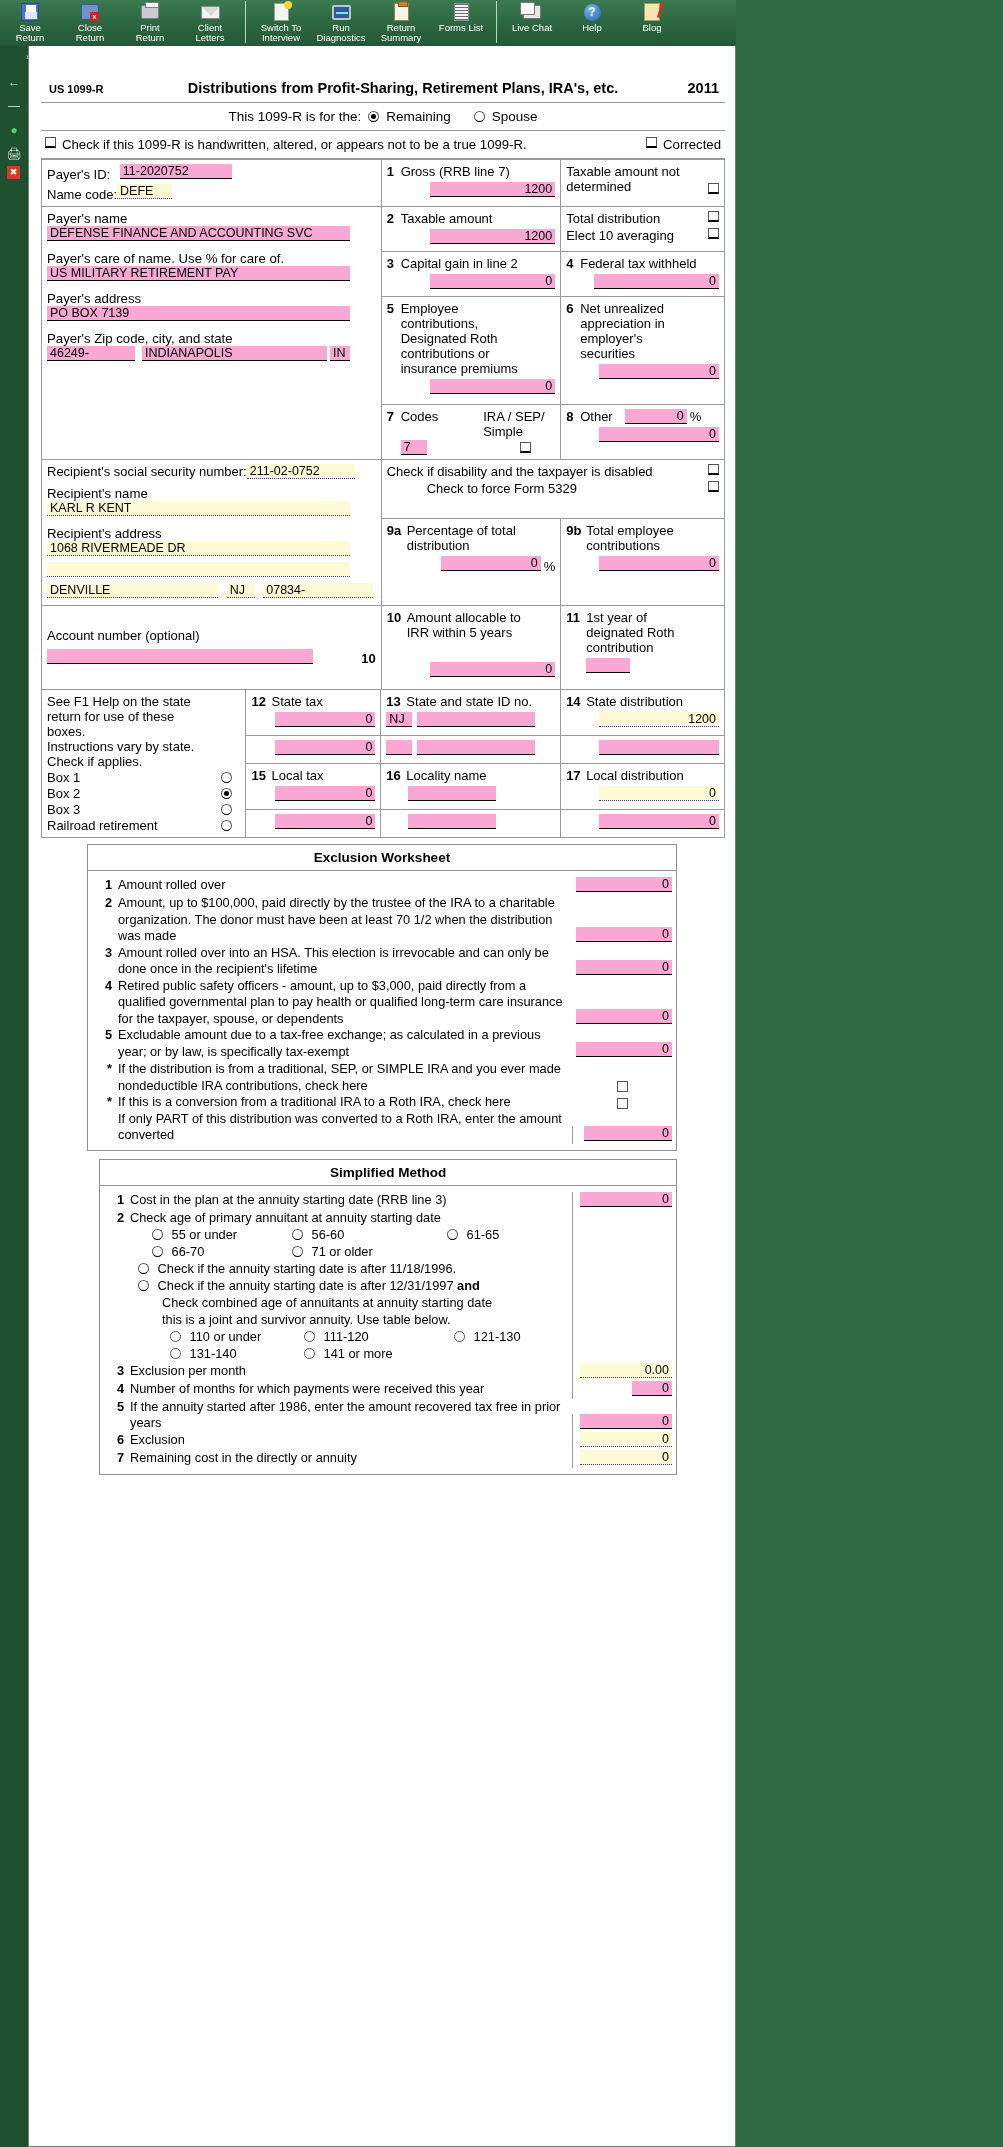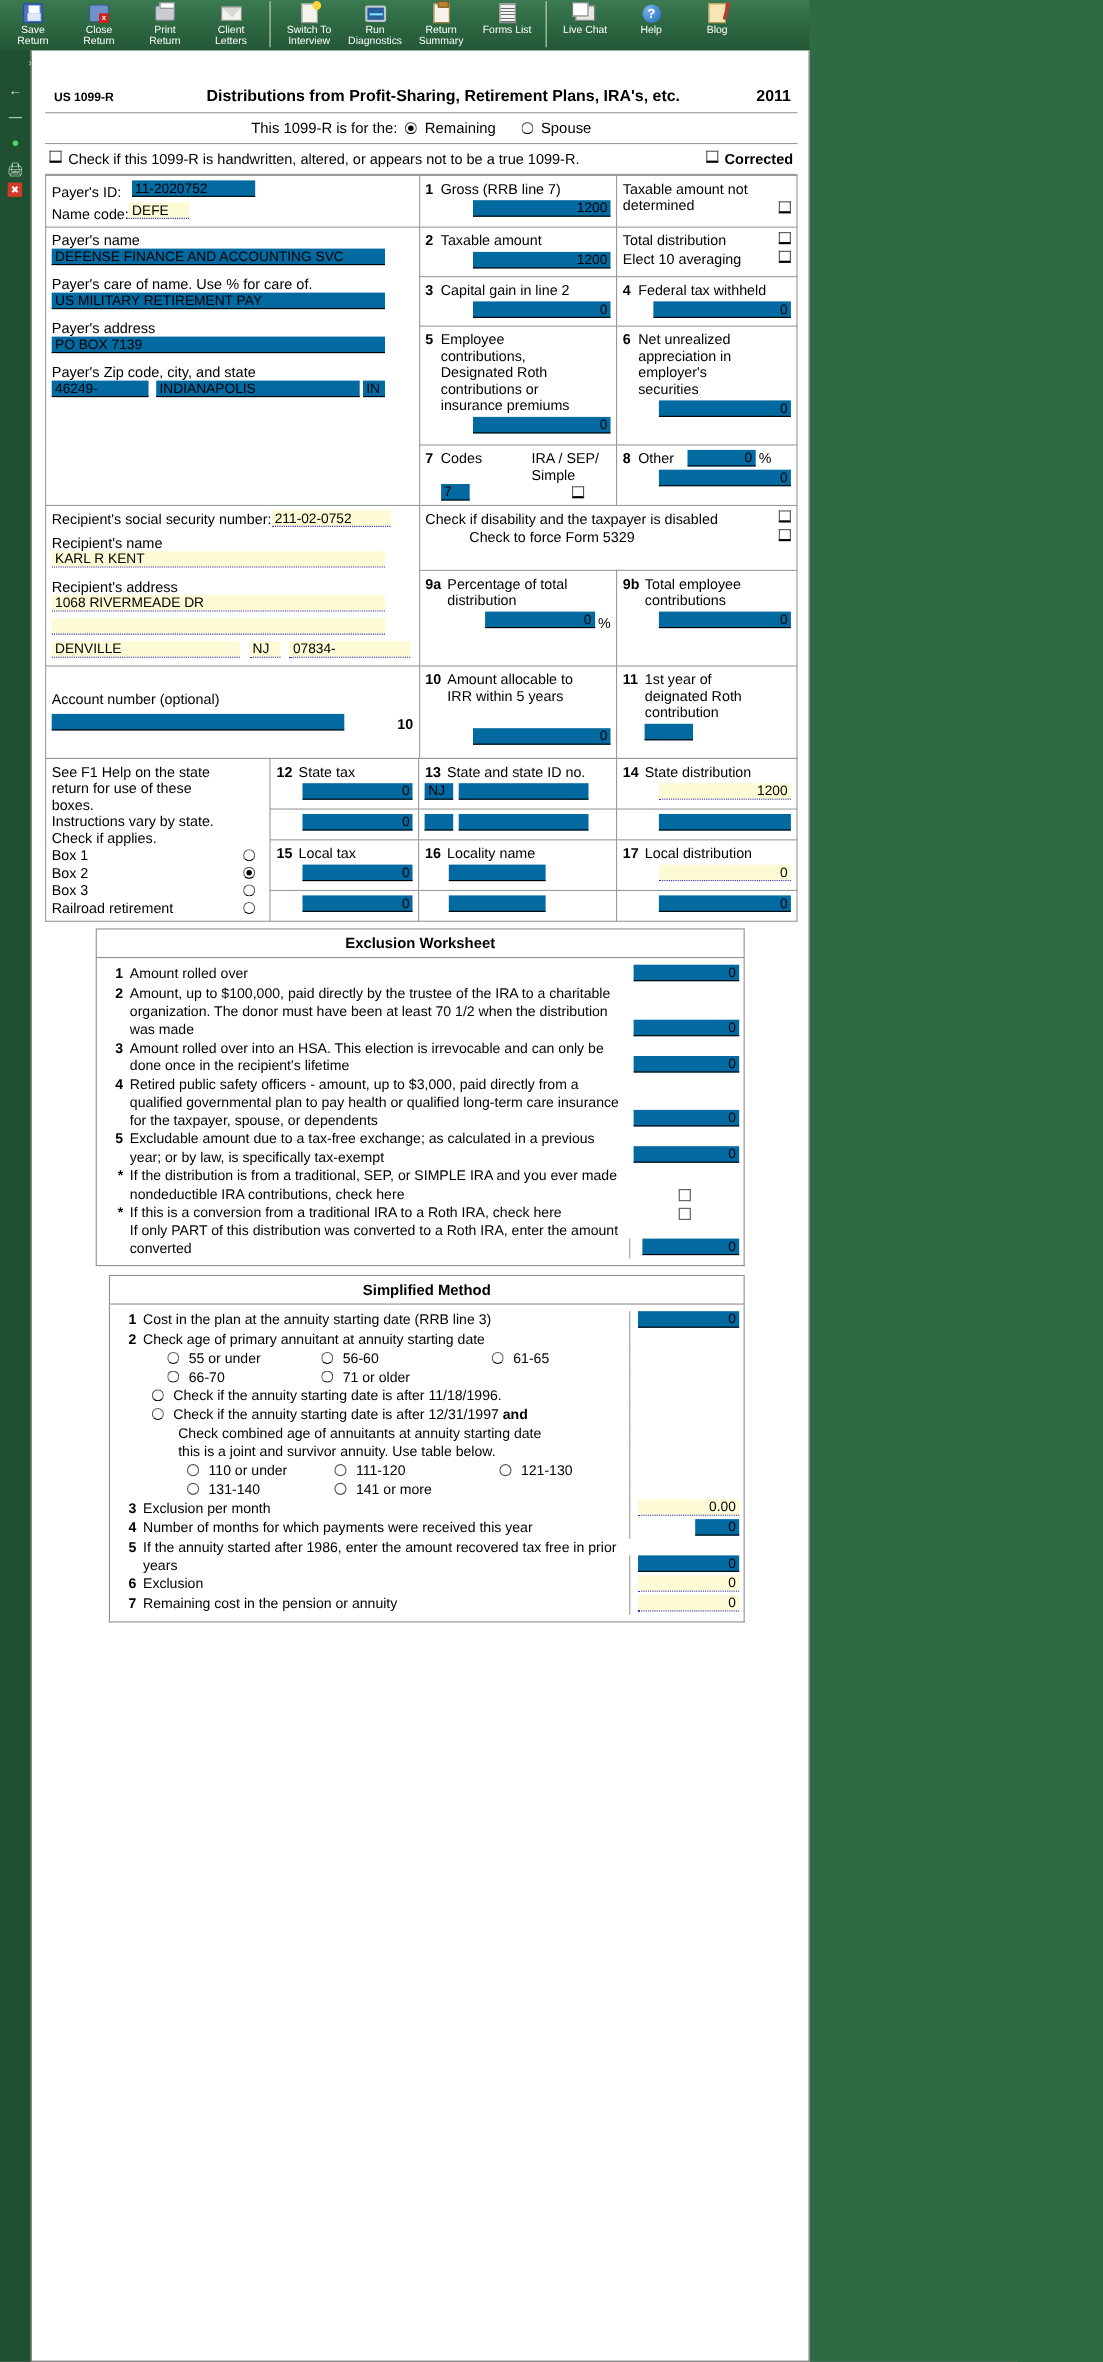--- a/index.html
+++ b/index.html
@@ -88,21 +88,21 @@
   .radio.u{border-bottom:1.5px solid #000;}
   .cbx{width:11px;height:11px;border:1.3px solid #555;display:inline-block;background:#fff;vertical-align:-1px;cursor:pointer;}
   .cbx.u{border-bottom:2px solid #000;}
 
   table.grid{border-collapse:collapse;width:684px;font-size:13px;}
   table.grid td{border:1px solid #9a9a9a;vertical-align:top;padding:4px 5px;}
   .bno{font-weight:bold;display:inline-block;width:14px;vertical-align:top;}
   .bno2{font-weight:bold;display:inline-block;width:20px;vertical-align:top;}
   .lbl{display:inline-block;}
 
-  .fld{background:#0369a1;border-bottom:1.4px solid #000;display:inline-block;
+  .fld{background:#f9a8d4;border-bottom:1.4px solid #000;display:inline-block;
        height:15px;line-height:15px;font-size:12.5px;padding:0 3px;overflow:hidden;white-space:nowrap;}
   .fld.num{text-align:right;}
   .fld.hl{background:#fdfbd5;border-bottom:1.5px dotted #3333cc;}
   .fld.blue{border-bottom:1.5px dotted #3333cc;background:#fdfbd5;}
   .fldrow{margin-top:3px;}
 
   .nameblock{padding:4px 6px 6px 6px;}
   .nameblock .cap{font-size:13.2px;margin-top:7px;}
 
   .sect-hdr{text-align:center;font-weight:bold;font-size:13.5px;padding:5px 0;}
@@ -225,21 +225,21 @@
     <span class="radio u" style="margin-left:16px;"></span>
     <span>Spouse</span>
   </div>
   <div class="hline"></div>
 
   <div class="hwrow">
     <span class="cbx u"></span>
     <span style="margin-left:6px;">Check if this 1099-R is handwritten,  altered,  or appears not to be a true 1099-R.</span>
     <span class="grow"></span>
     <span class="cbx u"></span>
-    <span style="margin-left:6px;font-weight:bold;">Corrected</span>
+    <span style="margin-left:6px;">Corrected</span>
   </div>
   <div class="hline"></div>
 
   <table class="grid">
     <colgroup>
           <col style="width:340px">
           <col style="width:180px">
           <col style="width:164px">
         </colgroup>
 
@@ -657,21 +657,21 @@
       </div>
 
       <div class="wsrow">
         <span class="wsnum">6</span>
         <span class="wstxt">Exclusion</span>
         <span class="wsval" style="text-align:right;border-left:1px solid #9a9a9a;"><span class="fld num blue" style="width:92px;">0</span></span>
       </div>
 
       <div class="wsrow">
         <span class="wsnum">7</span>
-        <span class="wstxt">Remaining cost in the pension or annuity</span>
+        <span class="wstxt">Remaining cost in the directly or annuity</span>
         <span class="wsval" style="text-align:right;border-left:1px solid #9a9a9a;"><span class="fld num blue" style="width:92px;">0</span></span>
       </div>
 
     </div>
   </div>
 
  </div>
 </div>
 
 </body></html>

